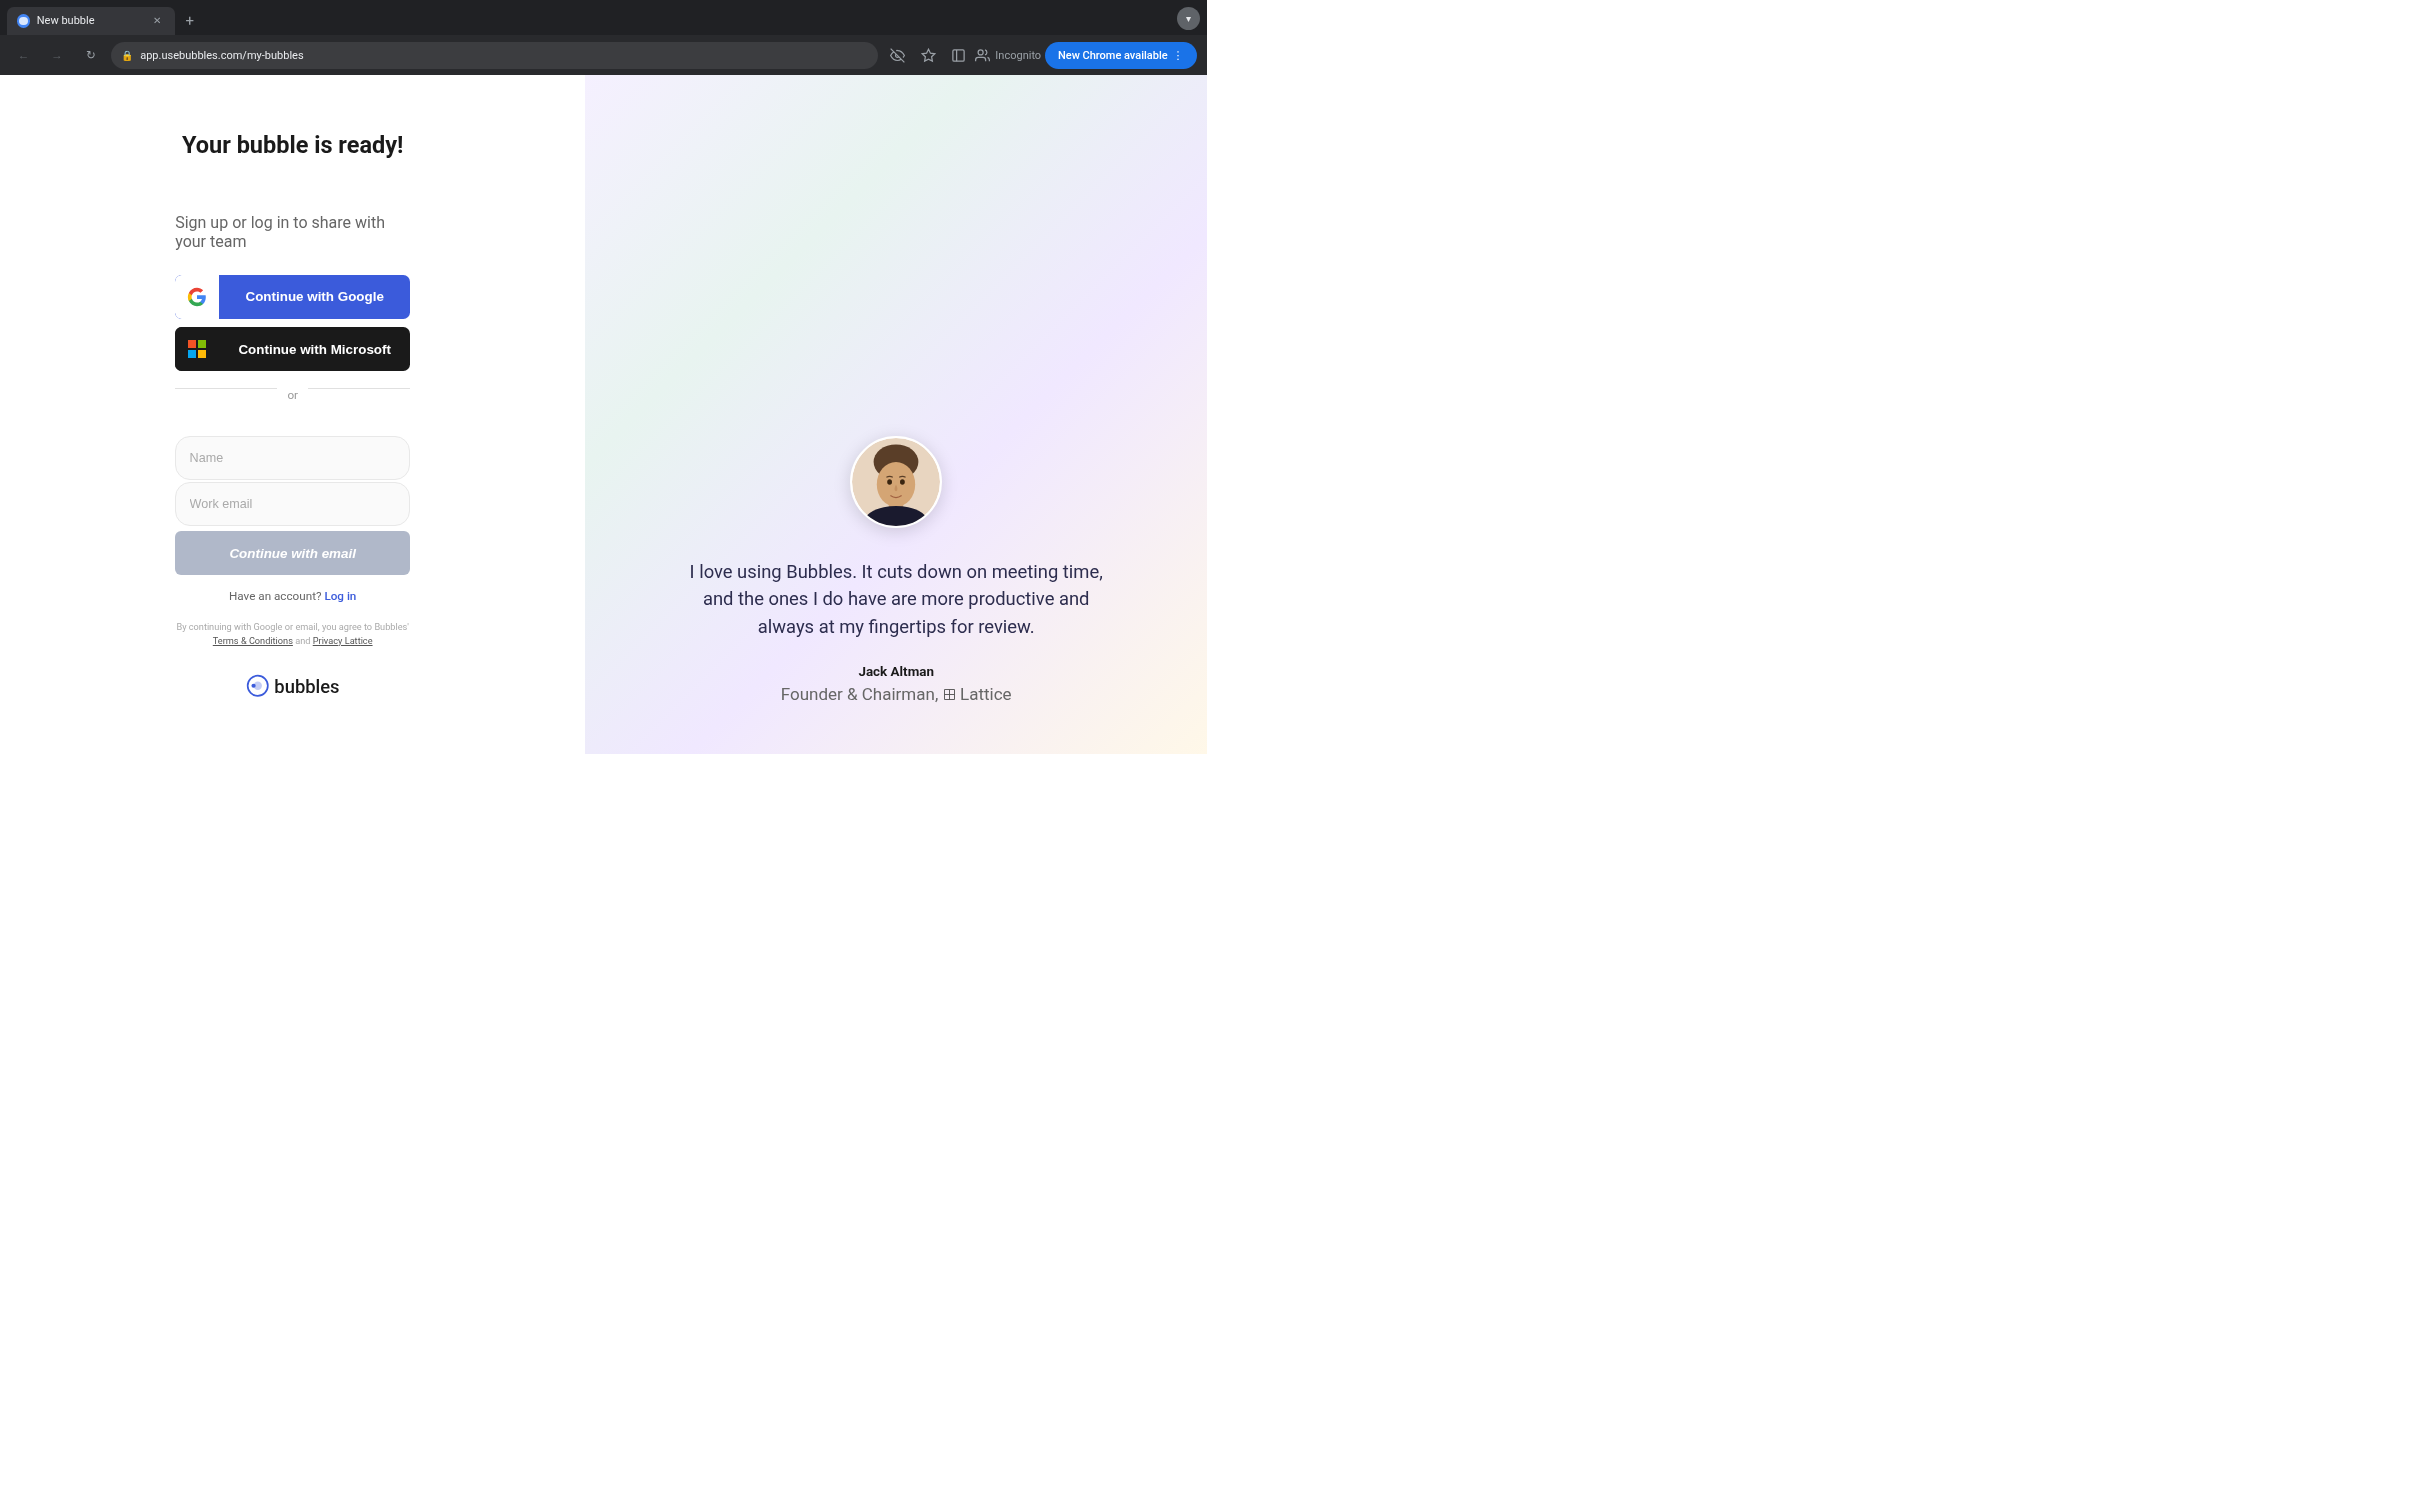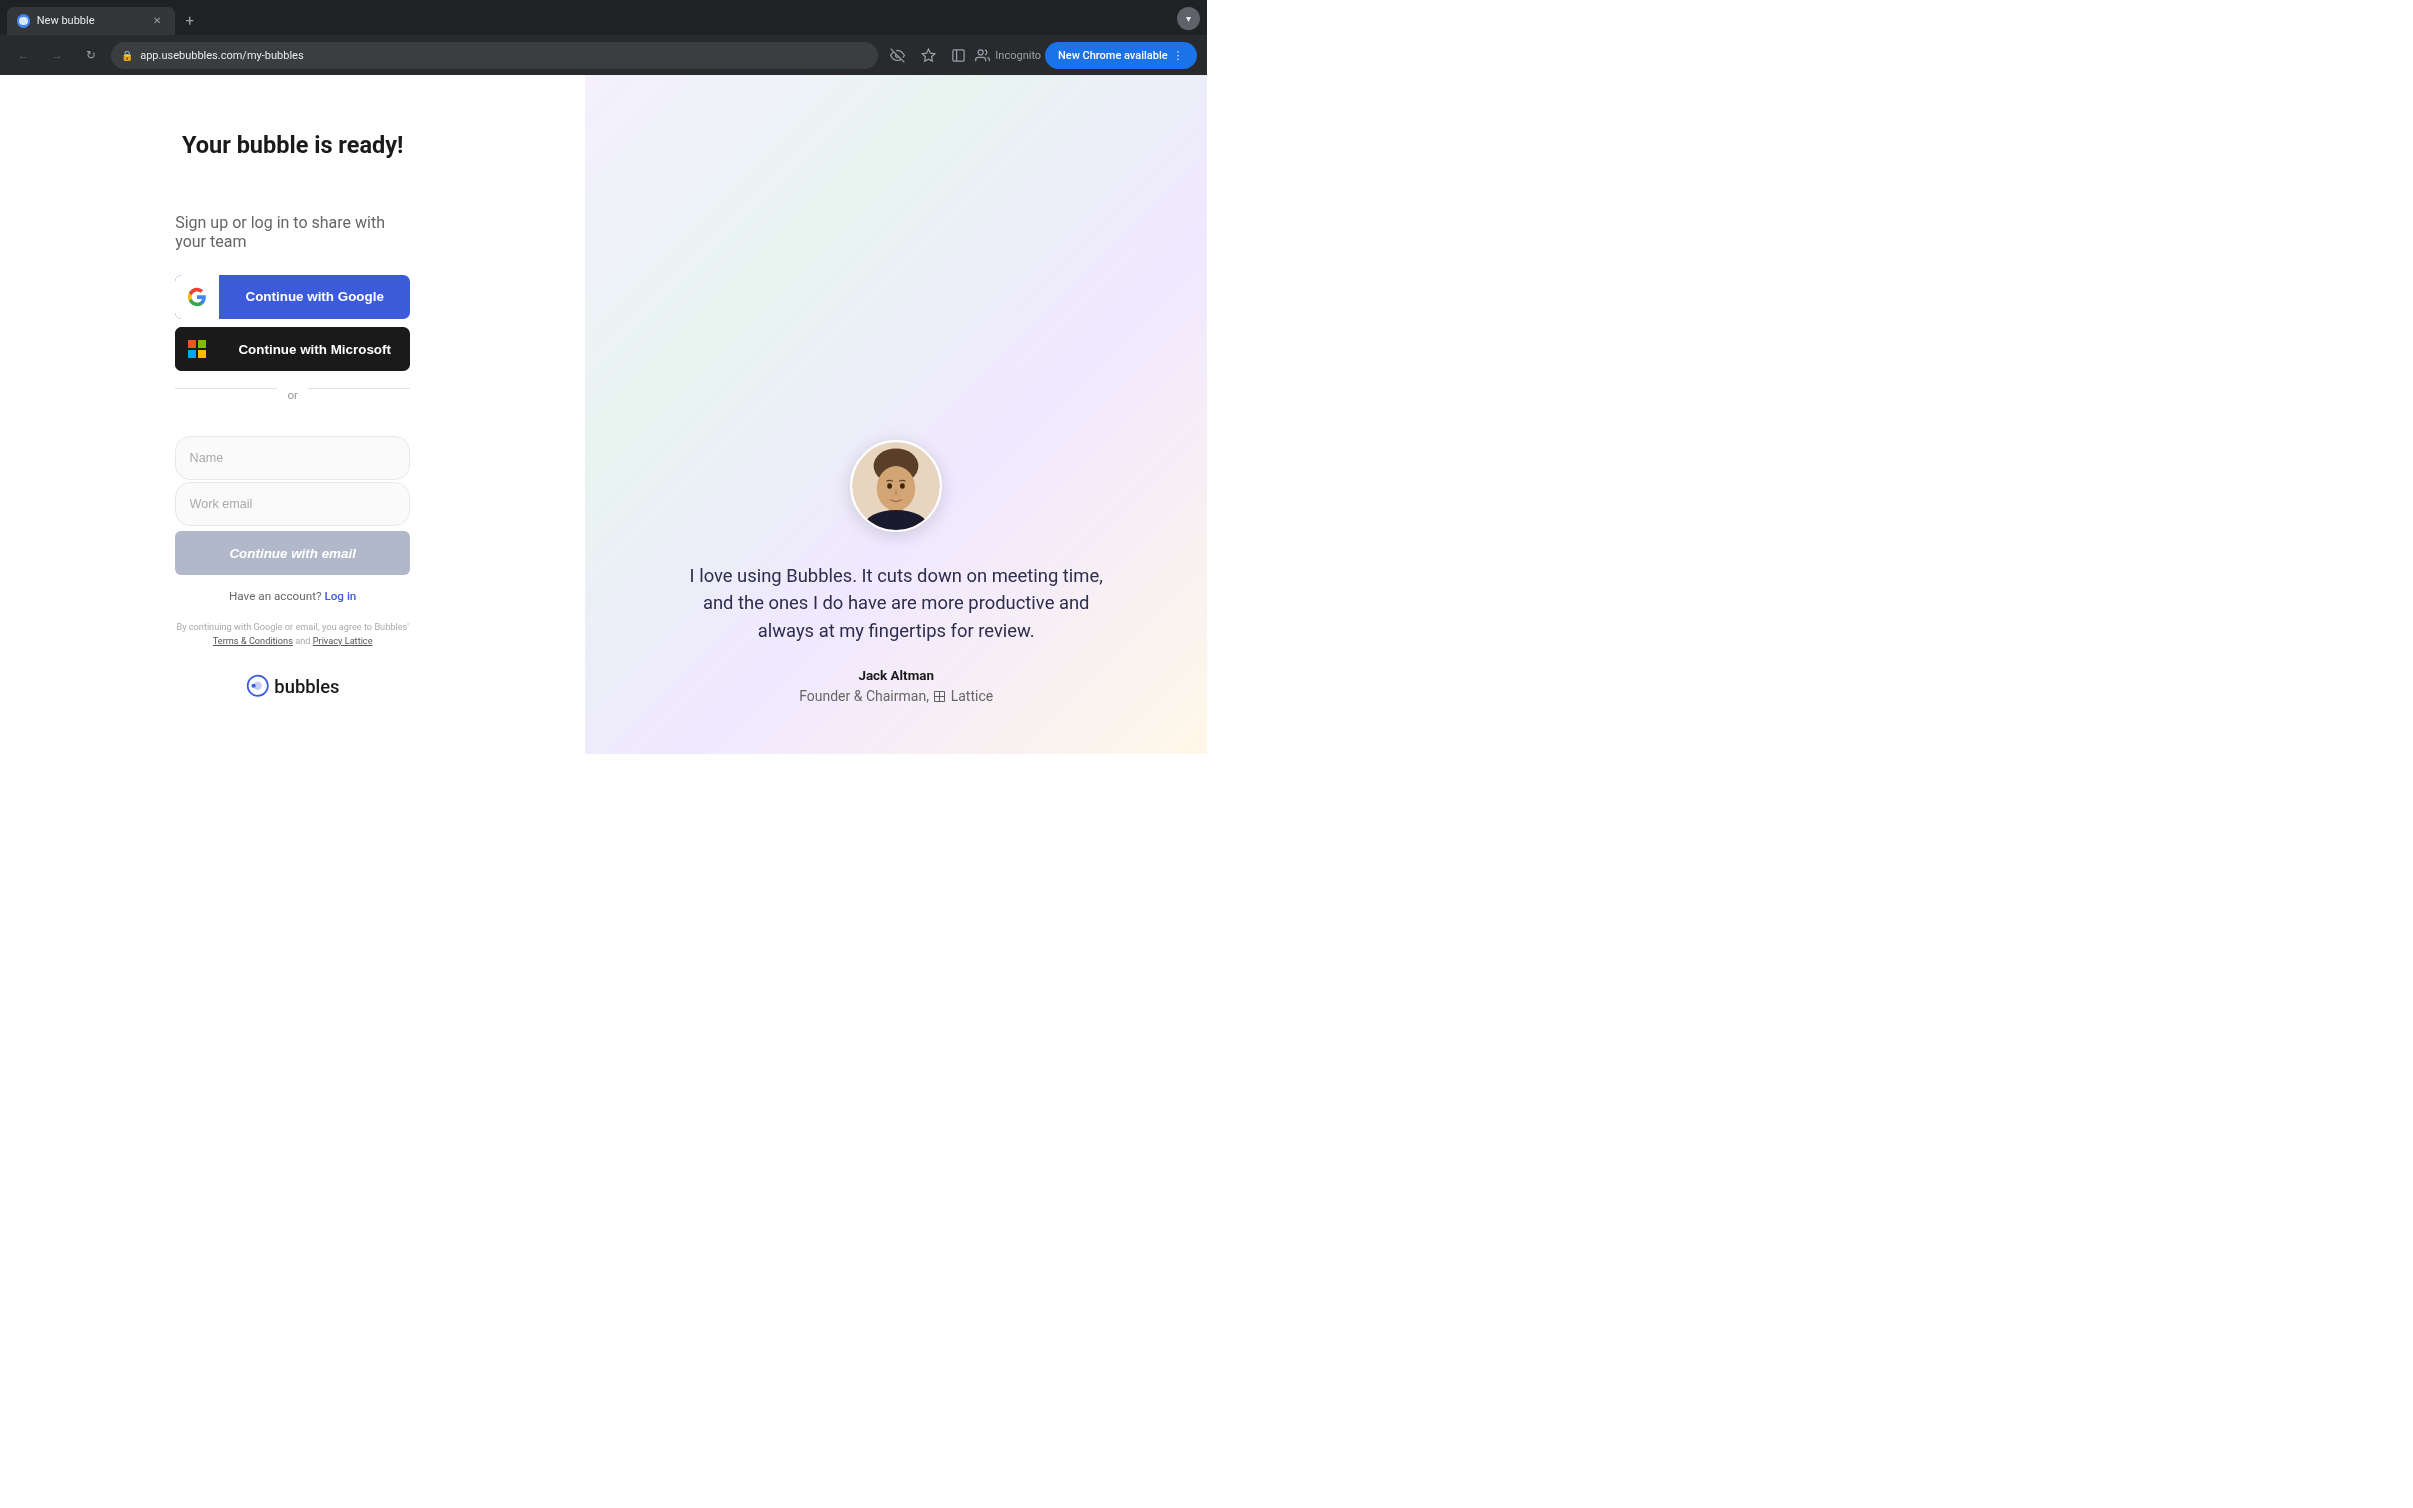--- a/index.html
+++ b/index.html
@@ -363,21 +363,21 @@
       max-width: 436px;
     }
     .testimonial-name {
       font-size: 13.4px;
       font-weight: 700;
       color: #1a1a1a;
       margin-bottom: 5px;
       text-align: center;
     }
     .testimonial-title {
-      font-size: 14px;
+      font-size: 17px;
       color: #666;
       text-align: center;
       display: flex;
       align-items: center;
       gap: 3.4px;
       justify-content: center;
     }
 
     
     .google-g {

